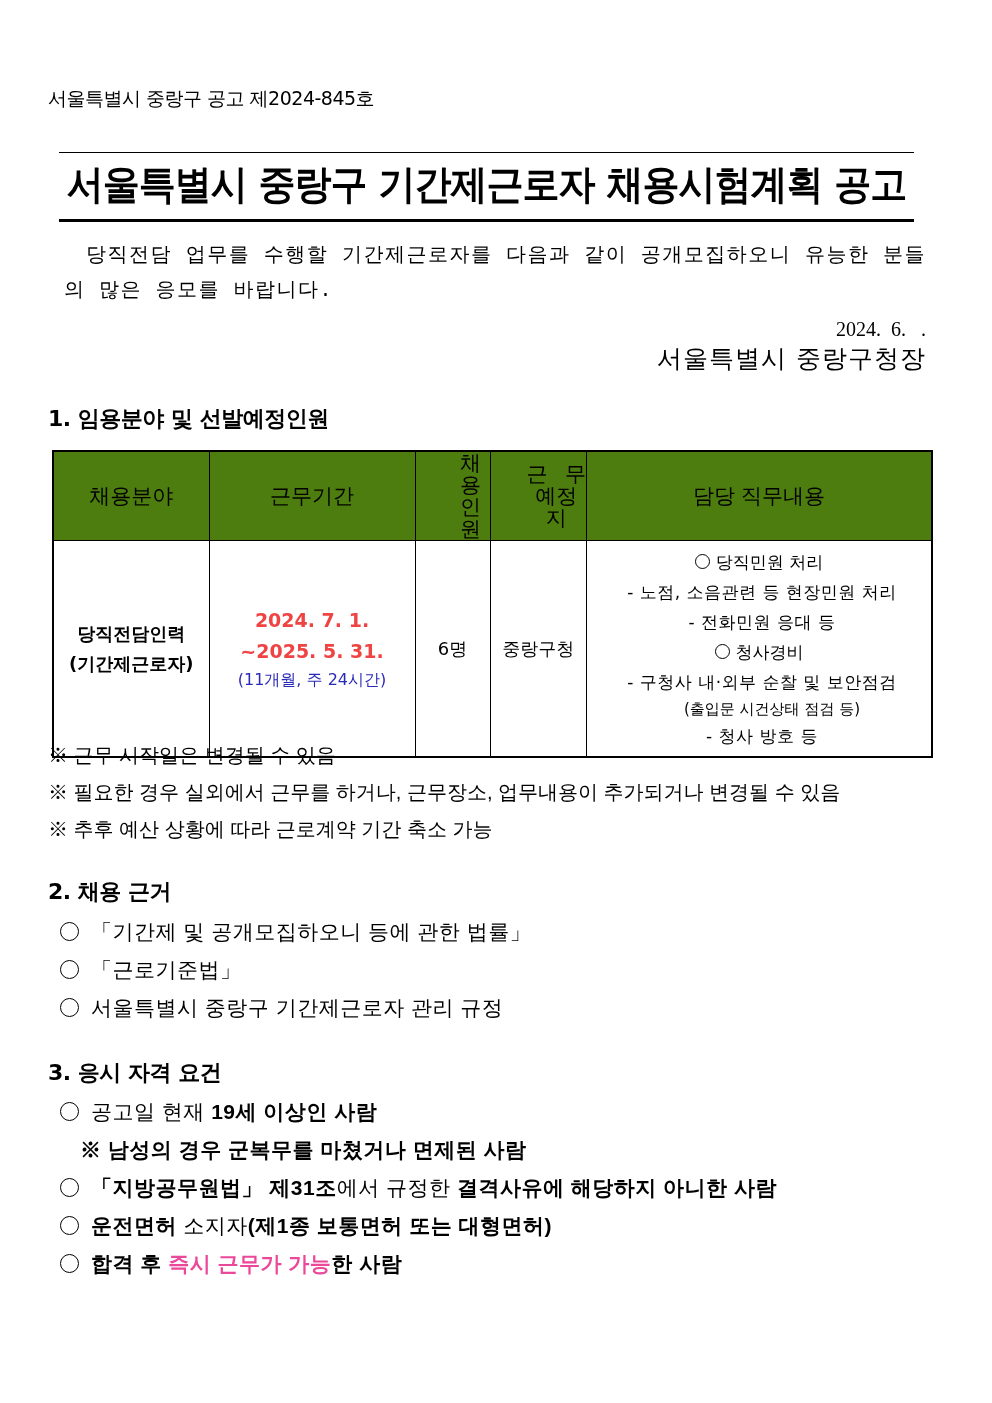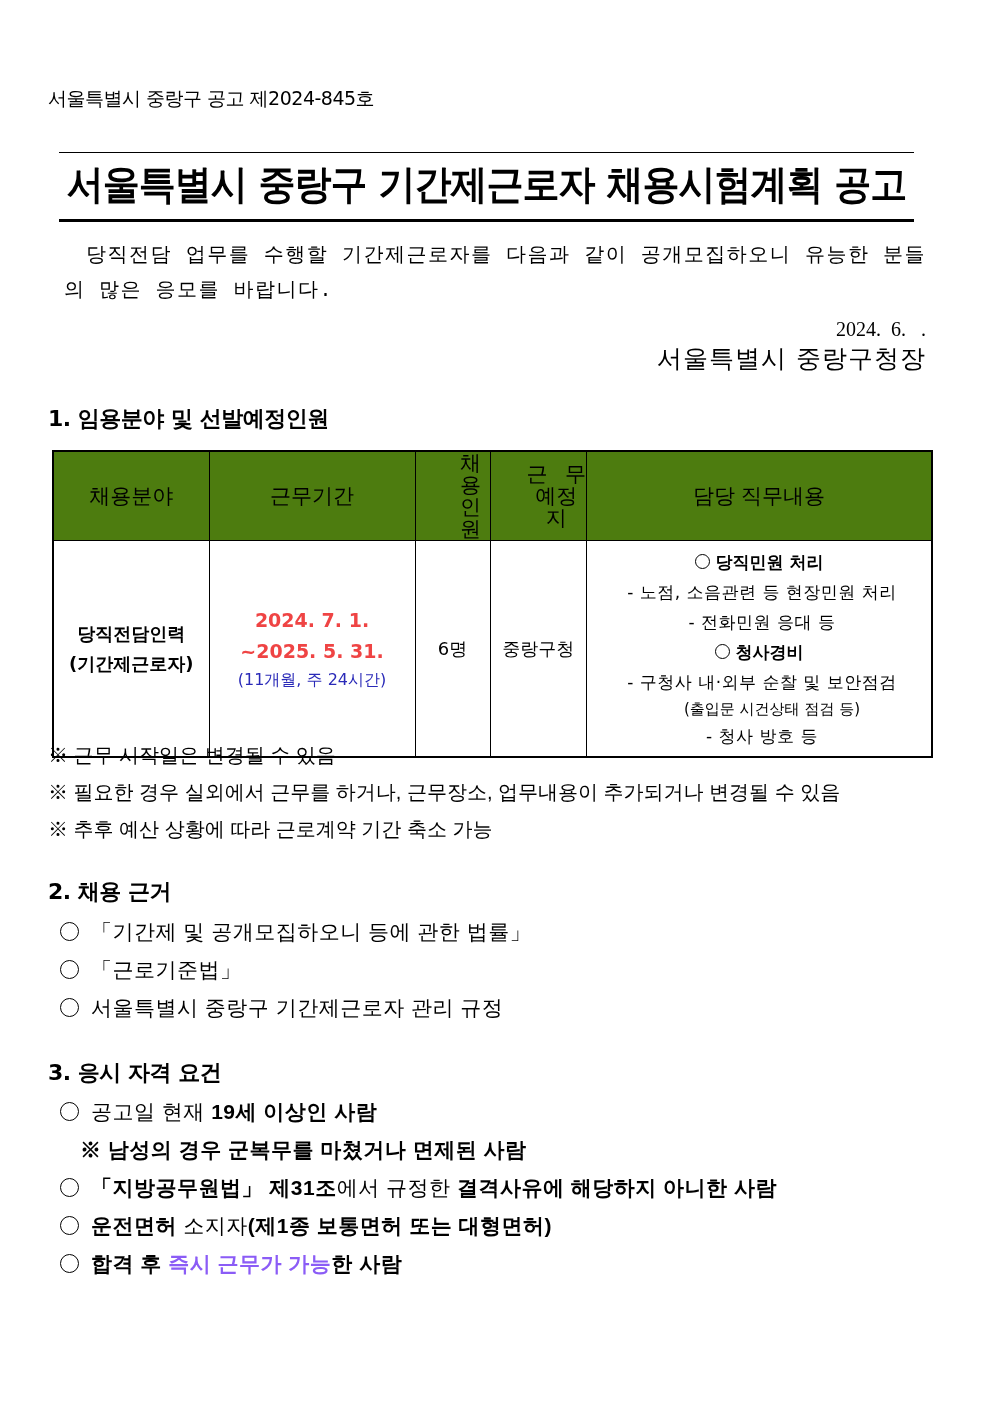--- a/index.html
+++ b/index.html
@@ -31,33 +31,33 @@
     table.job th {
       background: #4d7c0f; height: 58px; font-size: 21px; font-weight: normal;
       font-family: "Liberation Sans", sans-serif; line-height: 24px; text-align: center;
     }
     table.job th.tight { font-size: 21px; line-height: 22px; padding-left: 36px; }
     table.job td { height: 215px; text-align: center; font-size: 18px; vertical-align: middle; }
     .field { font-weight: bold; line-height: 30px; font-size: 18px; }
     .period-main { color: #ef4444; font-weight: bold; font-size: 19px; line-height: 31px; }
     .period-sub { color: #2a2ab8; font-size: 16px; line-height: 26px; }
     td.duties { text-align: left; vertical-align: top; padding: 6px 0 0 10px; }
-    .duty-h { font-weight: bold; font-size: 17px; line-height: 30px; }
+    .duty-h { font-weight: normal; font-size: 17px; line-height: 30px; }
     .duty-i { font-size: 17px; line-height: 30px; padding-left: 6px; letter-spacing: 0.5px; }
     .duty-sub { font-size: 15px; line-height: 24px; padding-left: 26px; }
     .circle-sm { display: inline-block; width: 13px; height: 13px; border: 1.5px solid #000; border-radius: 50%; margin-right: 6px; vertical-align: -1px; }
     .notes { left: 48px; top: 737px; font-size: 20px; line-height: 37px; font-family: "Liberation Sans", sans-serif; }
     .s2 { left: 48px; top: 877px; }
     .list { left: 60px; font-size: 21px; line-height: 38px; font-family: "Liberation Sans", sans-serif; letter-spacing: 0.5px; }
     .l2 { top: 913px; }
     .s3 { left: 48px; top: 1058px; }
     .l3 { top: 1093px; }
     .circle { display: inline-block; width: 17px; height: 17px; border: 1.5px solid #000; border-radius: 50%; margin-right: 12px; vertical-align: -2px; }
     .b { font-weight: bold; }
-    .blue { color: #8b5cf6; }
+    .blue { color: #ec4899; }
     .subnote { padding-left: 20px; font-weight: bold; }
   </style>
 </head>
 <body>
 
 <div class="abs notice-no">서울특별시 중랑구 공고 제2024-845호</div>
 <div class="abs rule-thin"></div>
 <div class="abs title">서울특별시 중랑구 기간제근로자 채용시험계획 공고</div>
 <div class="abs rule-thick"></div>
 

